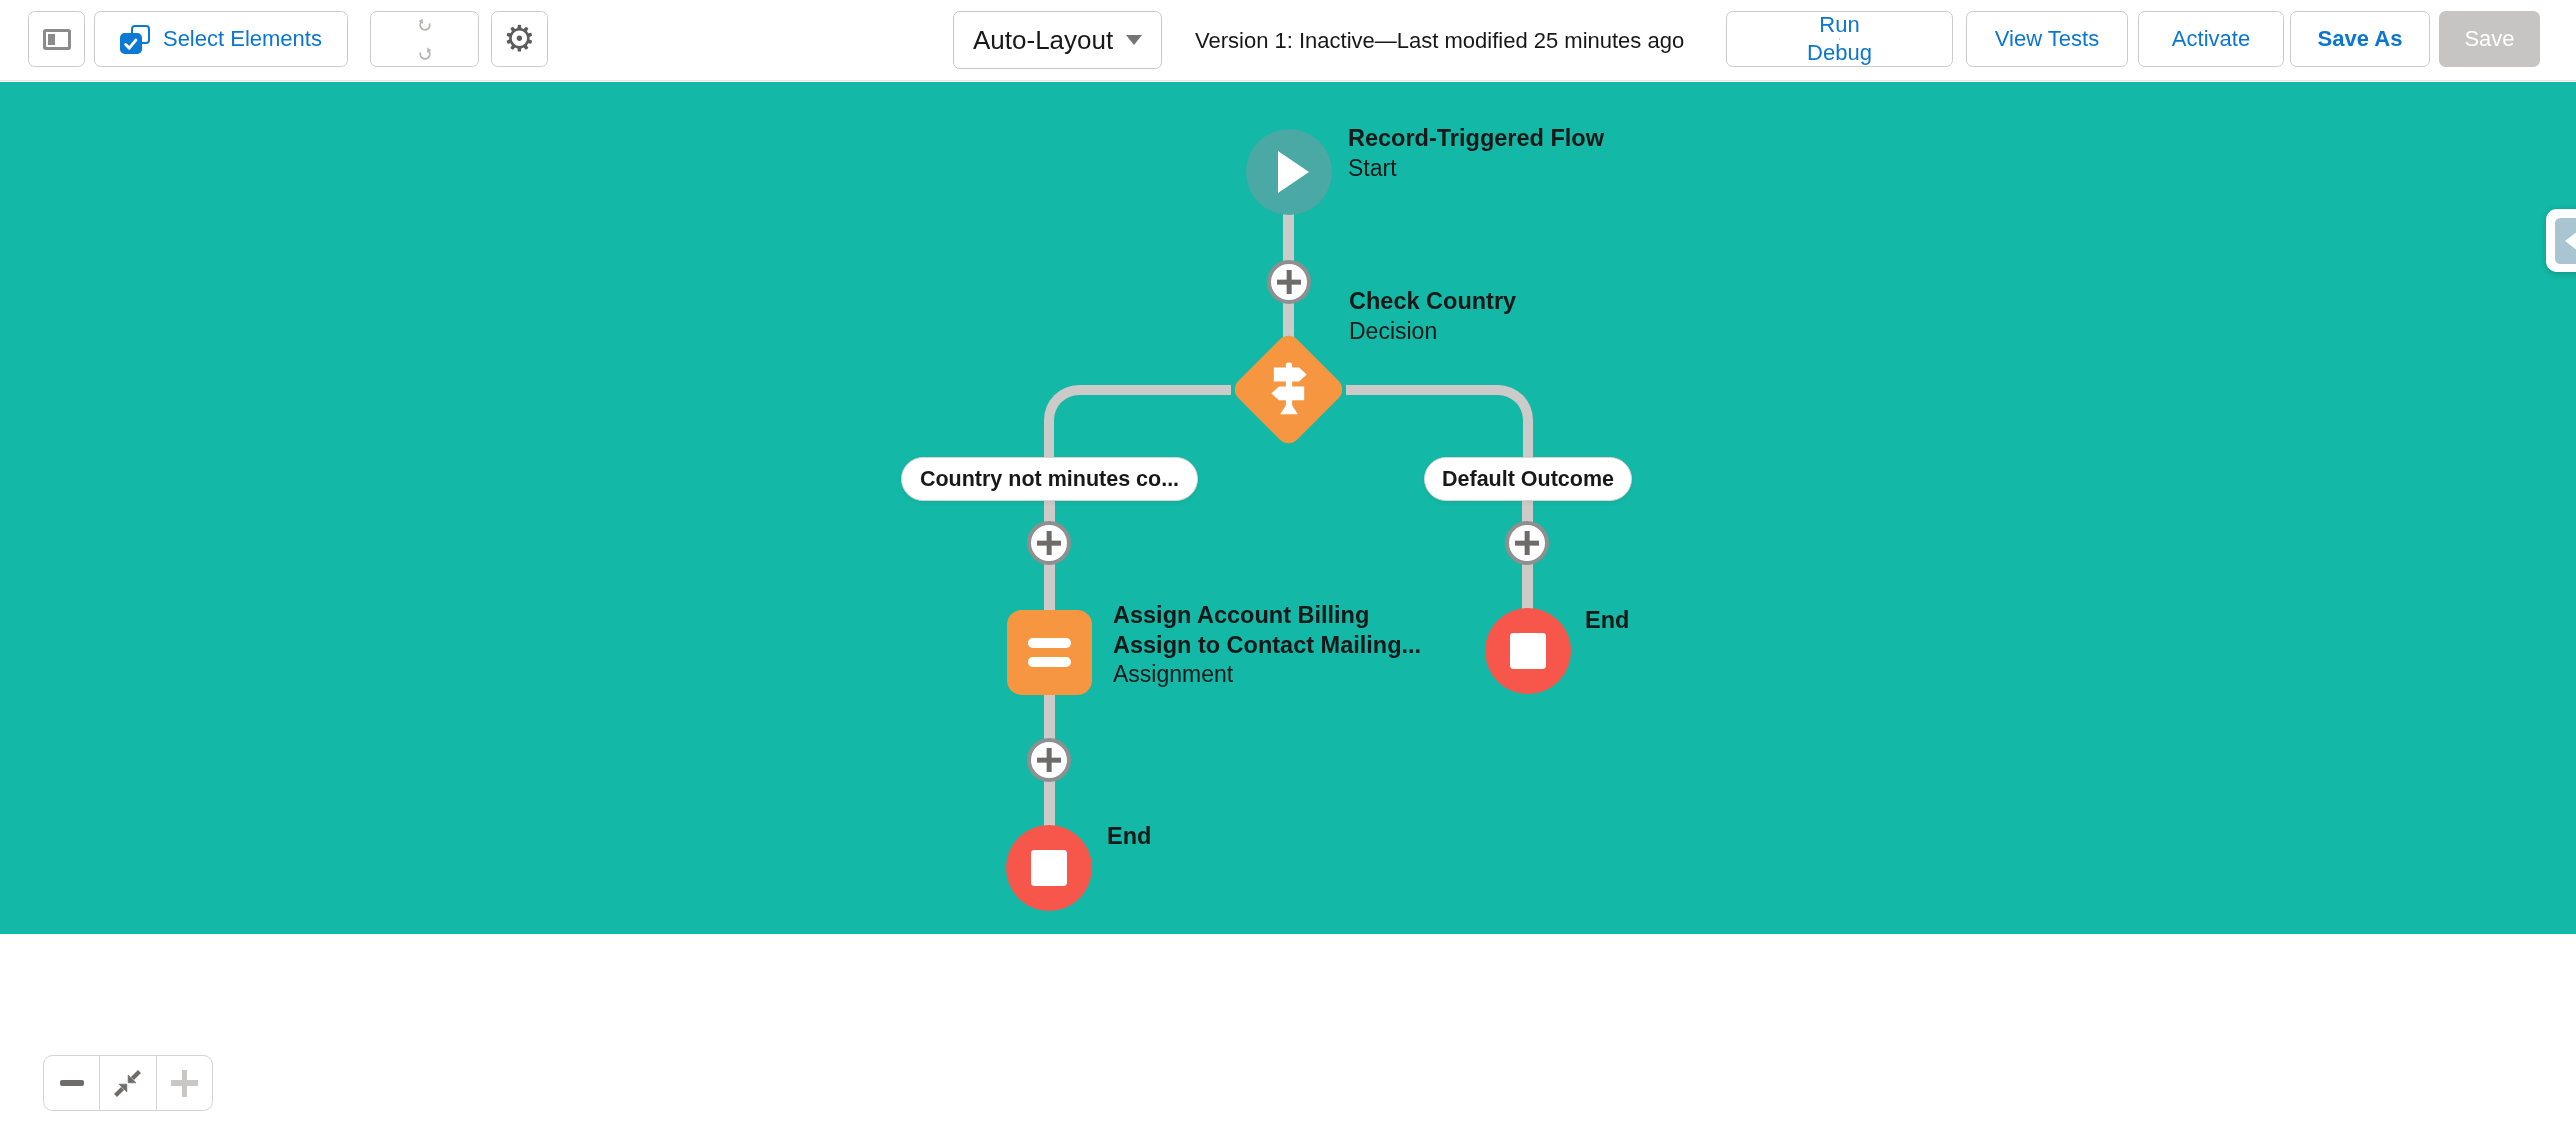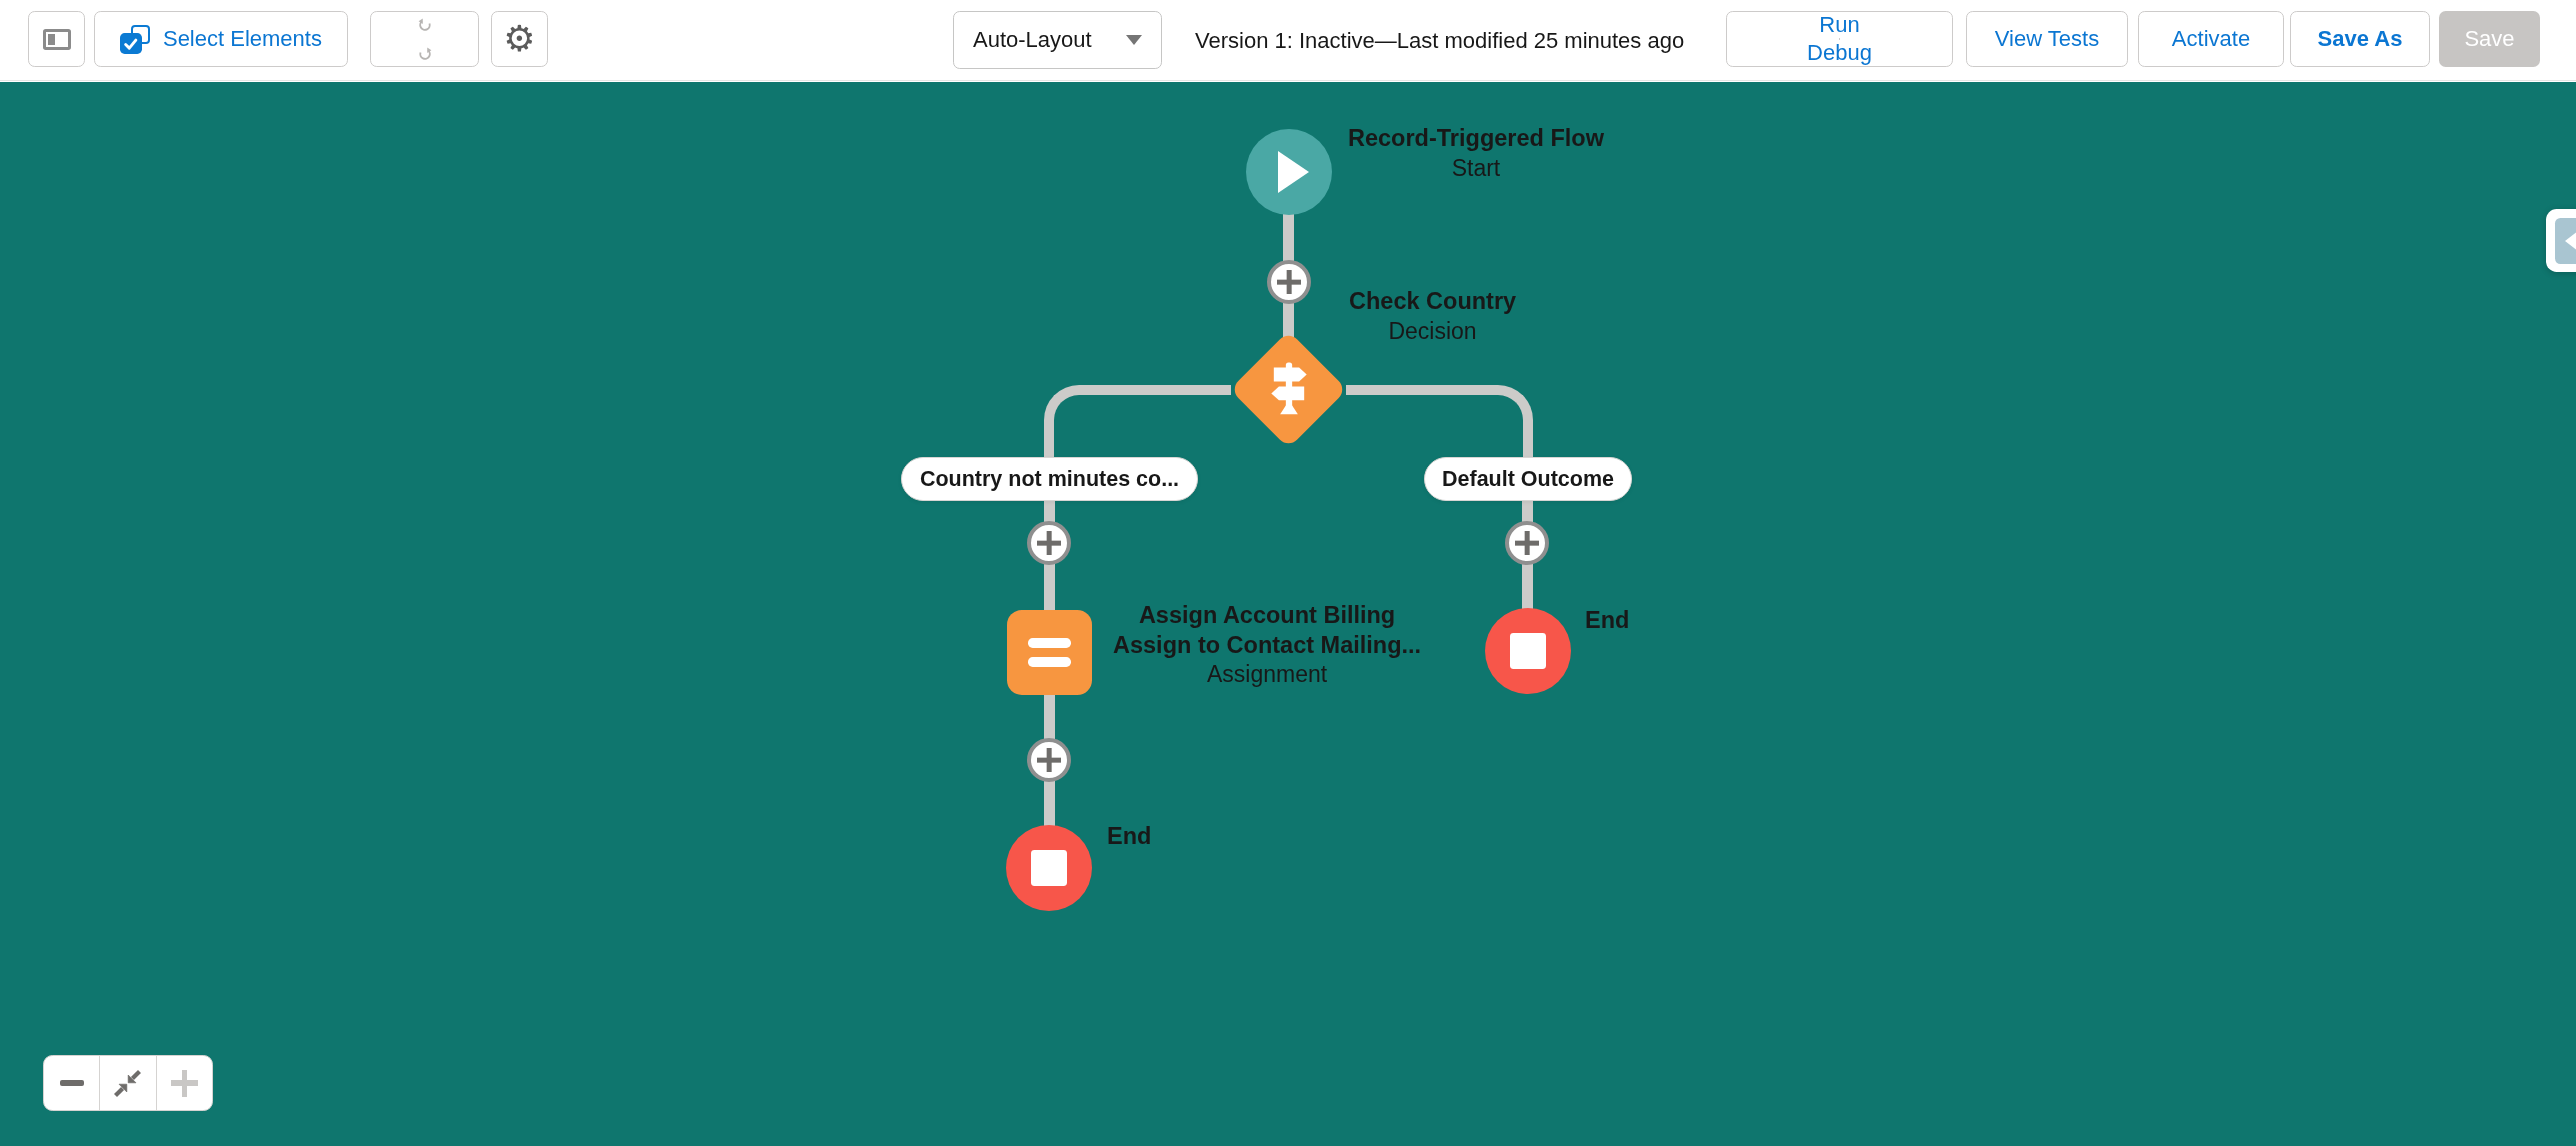--- a/index.html
+++ b/index.html
@@ -18,32 +18,32 @@
   .panel-toggle-glyph .fillbar { position:absolute; left:2px; top:2px; bottom:2px; width:7.4px; background:#8b8b8b; }
 
   .sel-ico { position:relative; width:29.5px; height:29.5px; margin-right:13.4px; }
   .sel-ico .back { position:absolute; right:0; top:0; width:19px; height:19px; border:2.7px solid #0b7ad3; border-radius:4px; }
   .sel-ico .front { position:absolute; left:0; bottom:0; width:21.5px; height:21.5px; background:#0b7ad3; border-radius:4.7px; display:flex; align-items:center; justify-content:center; }
 
   .hist-ico { color:#b7b5b3; }
   .gear-glyph { font-family:"DejaVu Sans",sans-serif; font-size:36px; color:#5b5b5b; line-height:1; }
 
   .layout-select { position:absolute; left:953px; top:11.4px; width:209px; height:58px; border:1.3px solid #c6c6c5; border-radius:6.7px; background:#fff; display:flex; align-items:center; padding:0 19px; }
-  .layout-select .val { font-size:22px; color:#181818; flex:1; }
+  .layout-select .val { font-size:26px; color:#181818; flex:1; }
   .caret-down { width:0; height:0; border-left:8.7px solid transparent; border-right:8.7px solid transparent; border-top:10.7px solid #757575; }
 
   .version-text { position:absolute; left:1195px; top:0; height:81px; display:flex; align-items:center; font-size:22px; color:#181818; }
 
   .act-btn { font-size:22px; color:#0b76d2; }
   .act-group { padding:0;flex-direction:column; }
   .act-group .seg { padding:0 20px; }
   .btn-disabled { background:#c7c5c3 !important; border:none !important; color:#fff !important; }
 
   
-  .canvas { position:absolute; left:0; top:82px; width:2576px; height:1064px; background:#0f766e;text-align:center; }
+  .canvas { position:absolute; left:0; top:82px; width:2576px; height:852px; background:#14b8a6; }
 
   .rail { position:absolute; width:10.7px; background:#cccbc9; z-index:1; }
   .corner { position:absolute; height:75px; z-index:1; }
   .corner.left  { border-top:10.7px solid #cccbc9; border-left:10.7px solid #cccbc9; border-top-left-radius:35px; }
   .corner.right { border-top:10.7px solid #cccbc9; border-right:10.7px solid #cccbc9; border-top-right-radius:35px; }
 
   .node-circle { position:absolute; width:86px; height:86px; border-radius:50%; z-index:3; }
   .start-circle { background:#4aa8a5; }
   .play-tri { position:absolute; left:32px; top:22px; width:0; height:0; border-left:31px solid #fff; border-top:21px solid transparent; border-bottom:21px solid transparent; }
 

